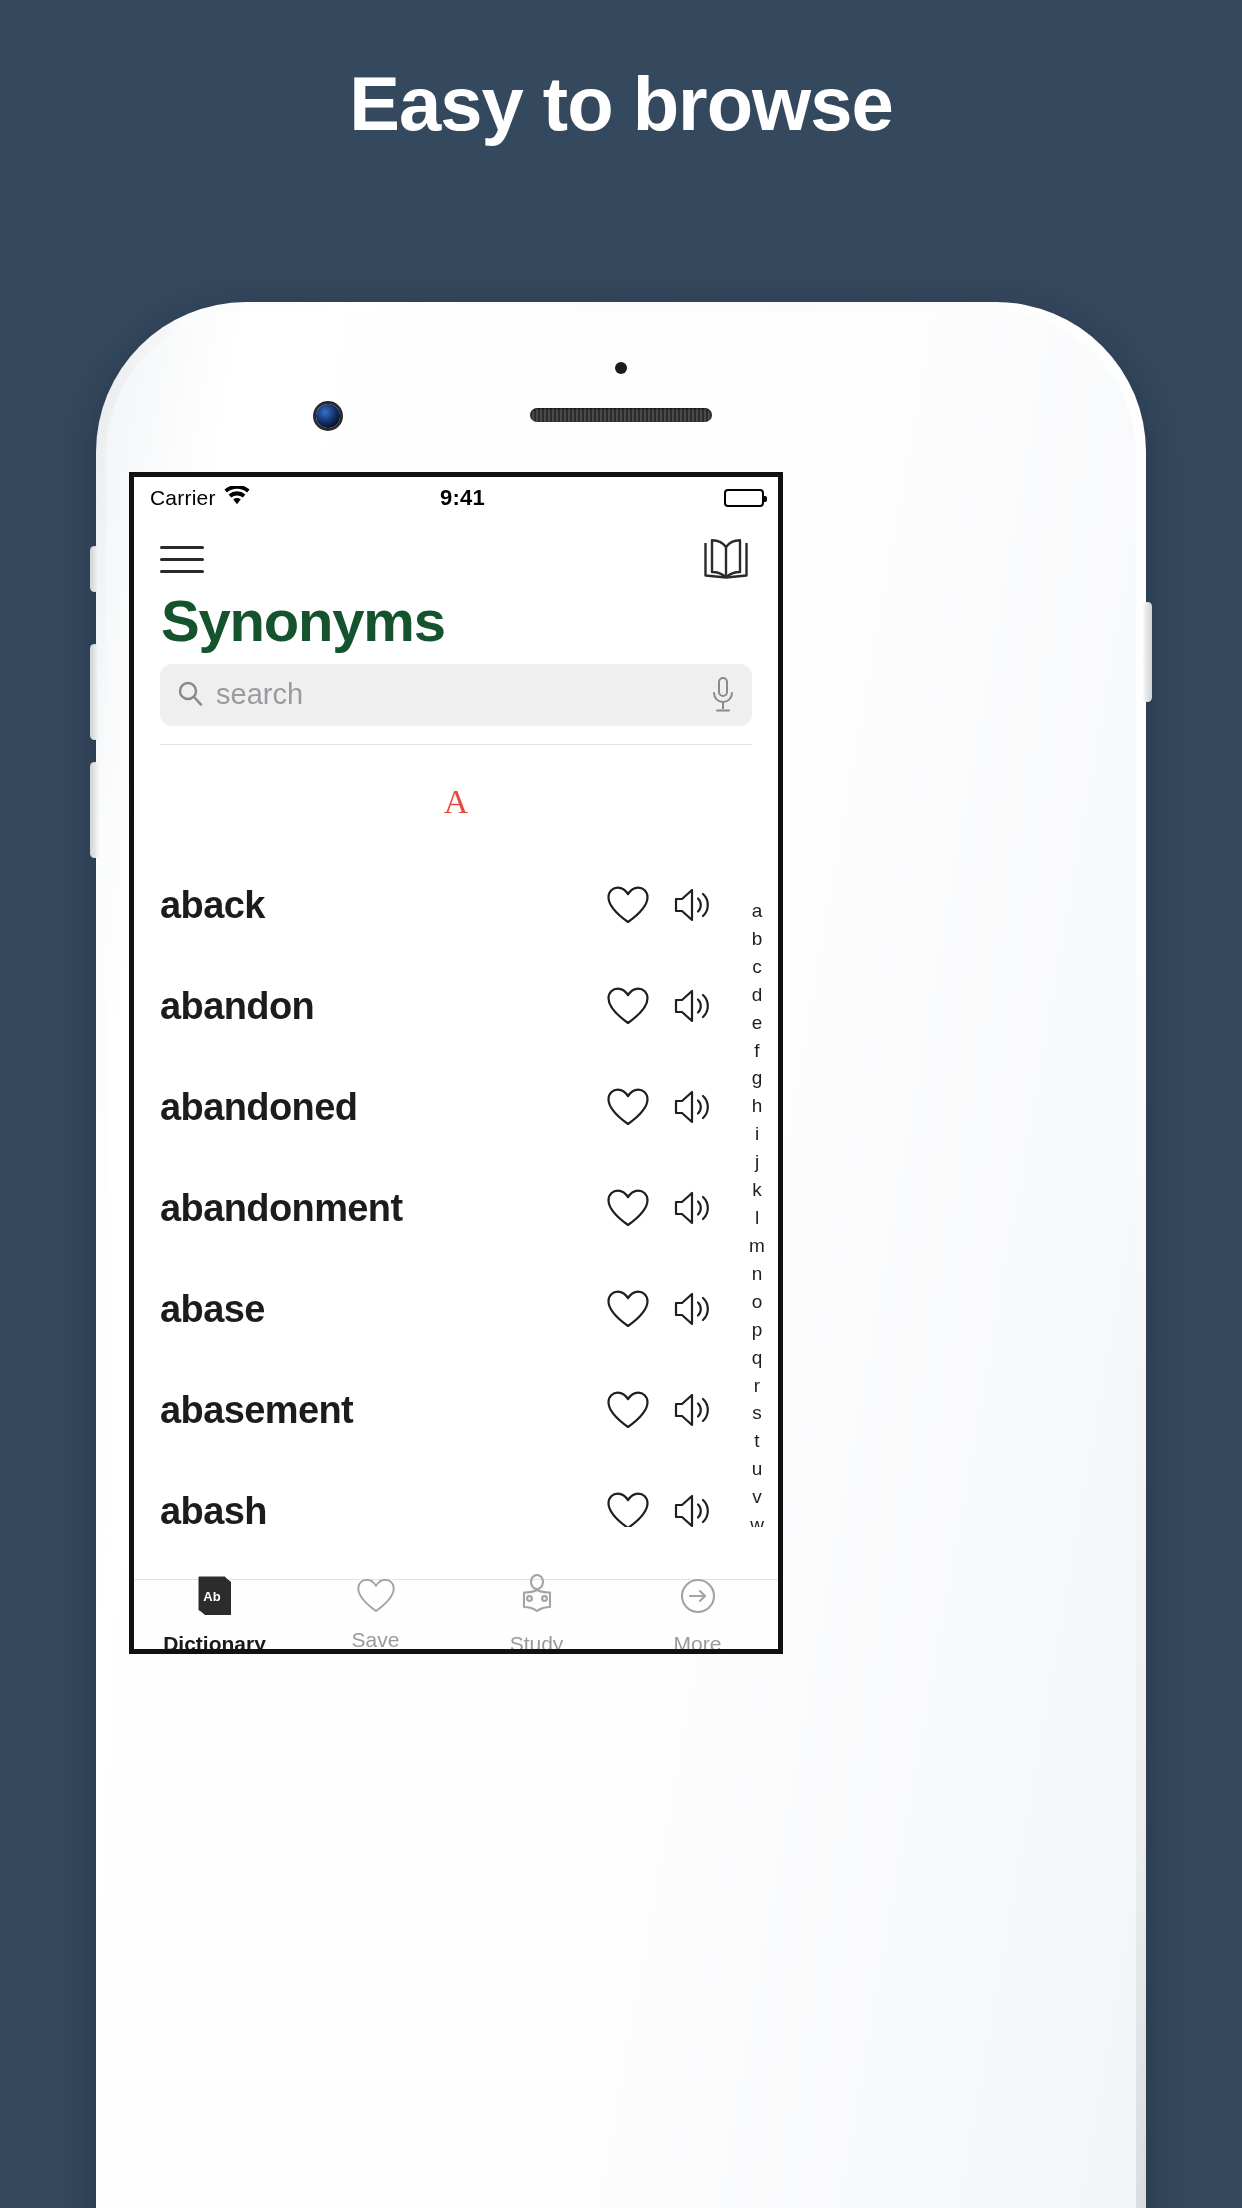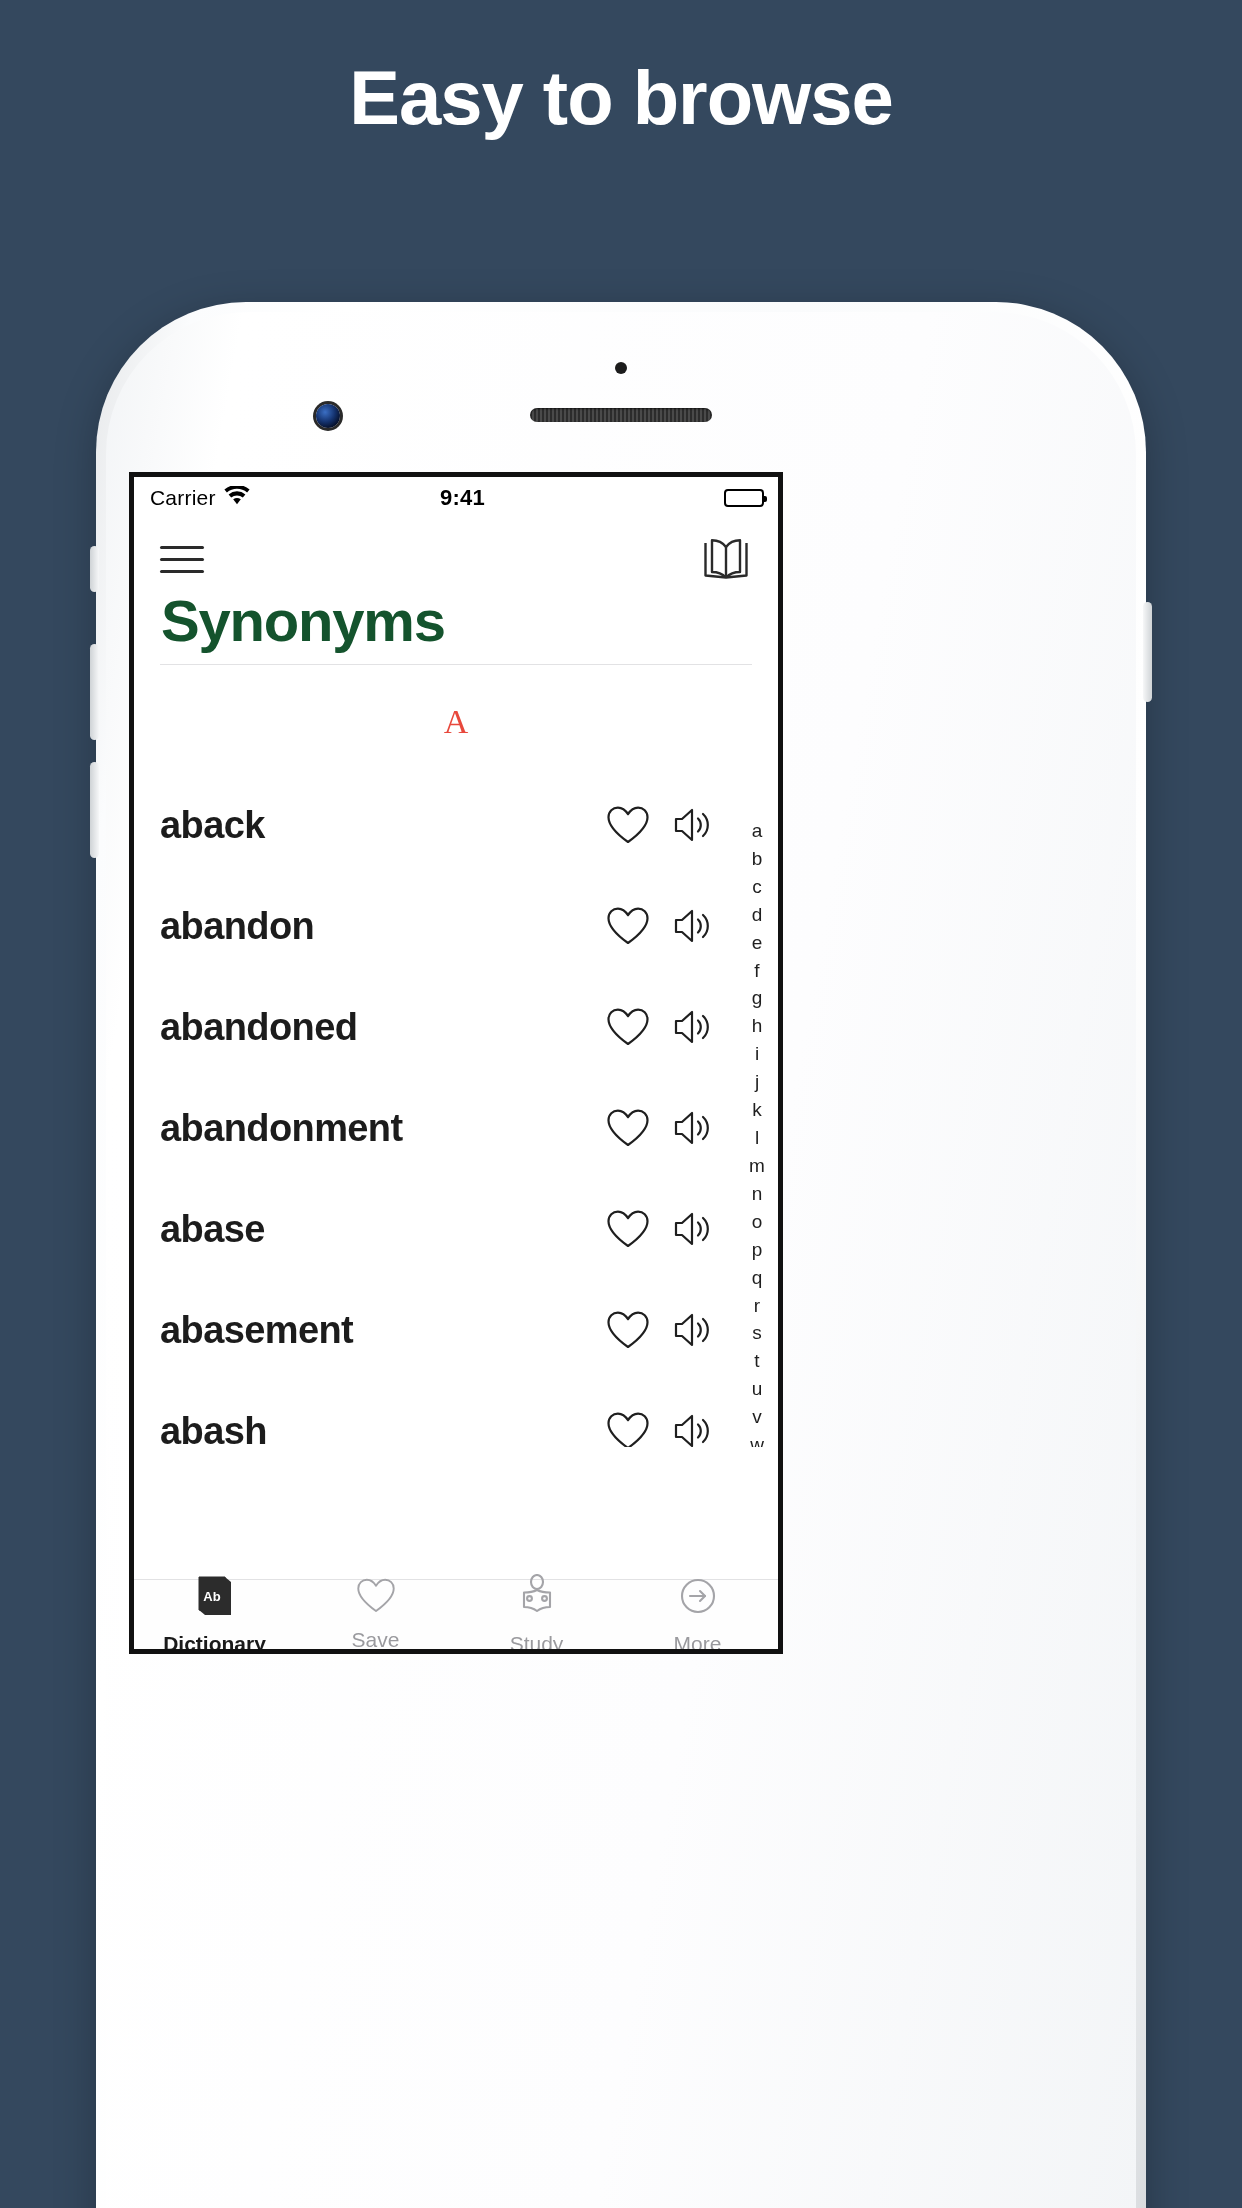--- a/index.html
+++ b/index.html
@@ -12,21 +12,21 @@
 
   body {
     background: #34485e;
     font-family: "Liberation Sans", sans-serif;
     position: relative;
   }
 
   
   .headline {
     position: absolute;
-    top: 56px;
+    top: 62px;
     left: 0;
     width: 1242px;
     text-align: center;
     color: #ffffff;
     font-size: 76px;
     font-weight: bold;
     letter-spacing: -1px;
     line-height: 1.1;
   }
 
@@ -353,20 +353,37 @@
             <path d="M26 10 C30 4.5 35 3.2 40 3.2 L40 35 C35 35 30 36.4 26 40.5"></path>
             <path d="M5.5 6 L5.5 38.5 L26 40.5 L46.5 38.5 L46.5 6"></path>
             <path d="M26 10 L26 40.5"></path>
           </g>
         </svg>
       </div>
     </div>
 
     <div class="page-title">Synonyms</div>
 
+    <div class="searchbar">
+      <span>
+        <svg width="28" height="28" viewBox="0 0 28 28">
+          <circle cx="12" cy="12" r="8" fill="none" stroke="#88888c" stroke-width="2.4"></circle>
+          <line x1="17.8" y1="17.8" x2="25" y2="25.6" stroke="#88888c" stroke-width="2.4" stroke-linecap="round"></line>
+        </svg>
+      </span>
+      <span class="search-placeholder">search</span>
+      <span class="mic-btn">
+        <svg width="26" height="38" viewBox="0 0 26 38">
+          <rect x="9" y="2" width="8" height="18" rx="4" fill="none" stroke="#8a8a8e" stroke-width="2"></rect>
+          <path d="M4 17 a9 9 0 0 0 18 0" fill="none" stroke="#8a8a8e" stroke-width="2" stroke-linecap="round"></path>
+          <line x1="13" y1="26" x2="13" y2="33" stroke="#8a8a8e" stroke-width="2"></line>
+          <line x1="7" y1="34.5" x2="19" y2="34.5" stroke="#8a8a8e" stroke-width="2" stroke-linecap="round"></line>
+        </svg>
+      </span>
+    </div>
     <div class="header-divider"></div>
   </div>
 
   <div class="list-area">
     <div class="section-letter">A</div>
 
     <div id="word-rows">
           <div class="word-row">
             <span class="word-label">aback</span>
             <span class="row-actions">

